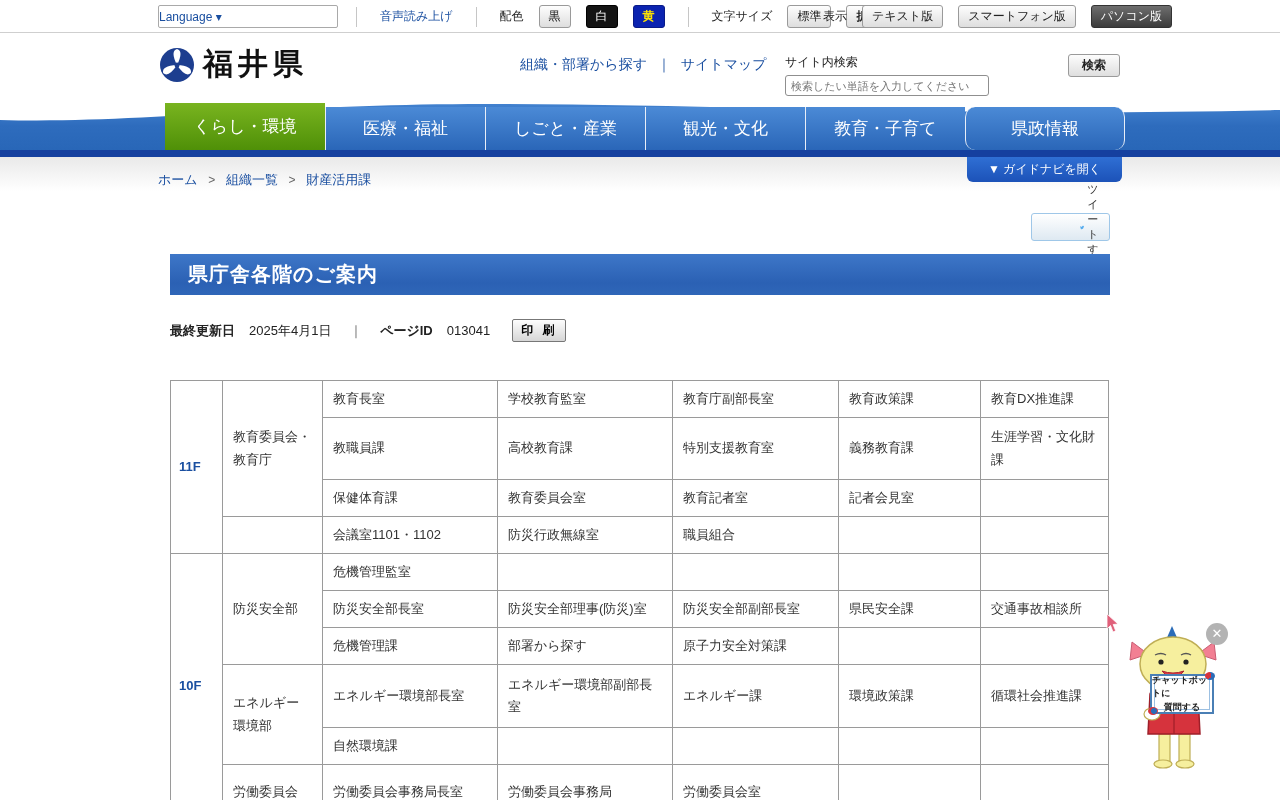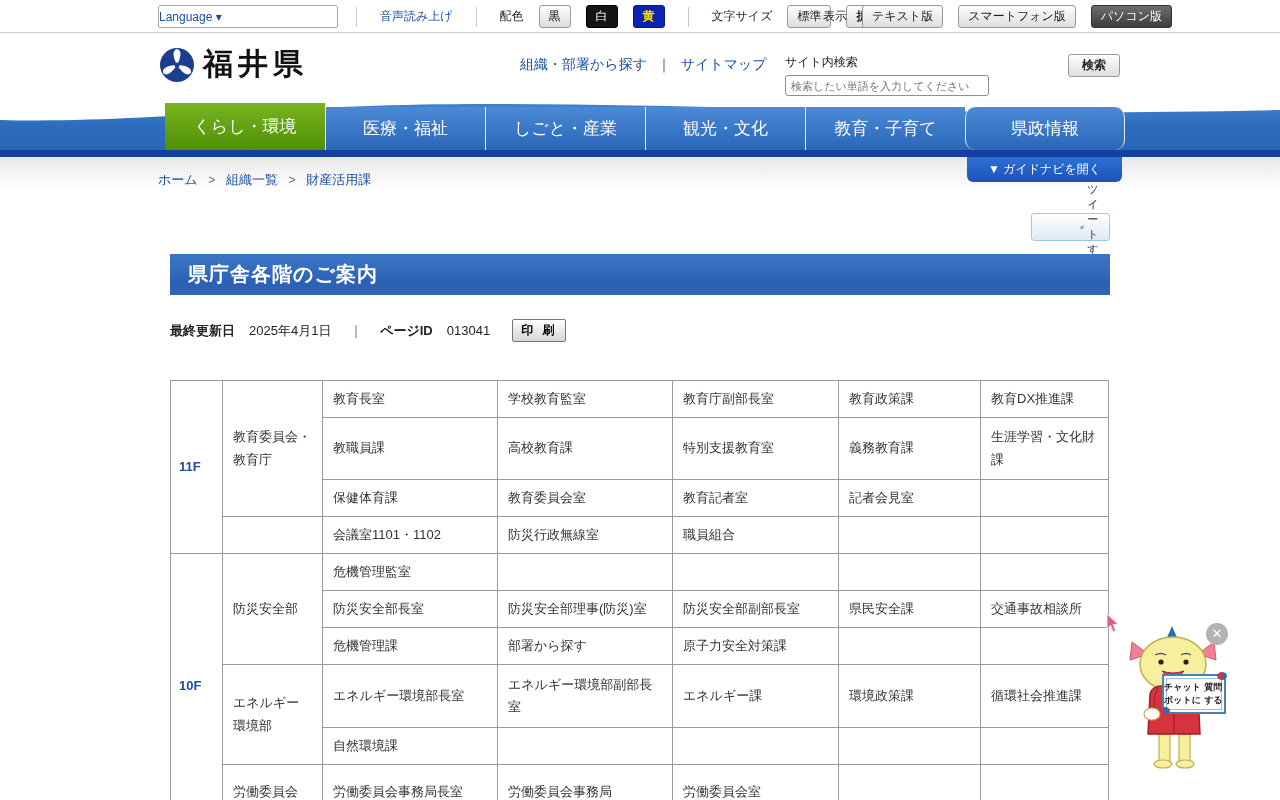--- a/index.html
+++ b/index.html
@@ -92,22 +92,22 @@
   #floor-table td.floor-cell { color:#1a4fa0; font-weight:bold; padding-left:8px; }
   tr.h37 td { height:37px; } tr.h62 td { height:62px; } tr.h63 td { height:63px; } tr.h55 td { height:55px; }
 
   
   #chatbot { position:absolute; top:622px; left:1122px; width:110px; height:160px; }
   #chatbot-close { position:absolute; top:1px; left:84px; width:22px; height:22px;
     border-radius:50%; background:#b3b3b3; color:#fff; font-size:13px; line-height:22px;
     text-align:center; cursor:pointer; z-index:6; }
   #chatbot-sign { position:absolute; top:52px; left:28px; width:64px; height:40px;
     background:#fff; border:2px solid #4a7fb5; box-shadow:inset 0 0 0 2px #fff, inset 0 0 0 3px #9cc0e2;
-    display:flex; flex-direction:row; align-items:center; justify-content:center;
-    font-size:9px; font-weight:bold; color:#222; line-height:1.45; z-index:5; cursor:pointer;margin-left:12px; }
+    display:flex; flex-direction:column; align-items:center; justify-content:center;
+    font-size:9px; font-weight:bold; color:#222; line-height:1.45; z-index:5; cursor:pointer; }
   #chatbot-sign::before { content:""; position:absolute; top:-4px; right:-3px; width:10px; height:8px;
     border-radius:50%; background:radial-gradient(circle at 30% 40%, #d6333d 40%, #2b6cb8 41%); }
   #chatbot-sign::after { content:""; position:absolute; bottom:-3px; left:-4px; width:10px; height:8px;
     border-radius:50%; background:radial-gradient(circle at 60% 50%, #2b6cb8 40%, #d6333d 41%); }
   #cursor-arrow { position:absolute; top:614px; left:1106px; z-index:7; }
 </style>
 </head>
 <body>
 
 <div id="page">

